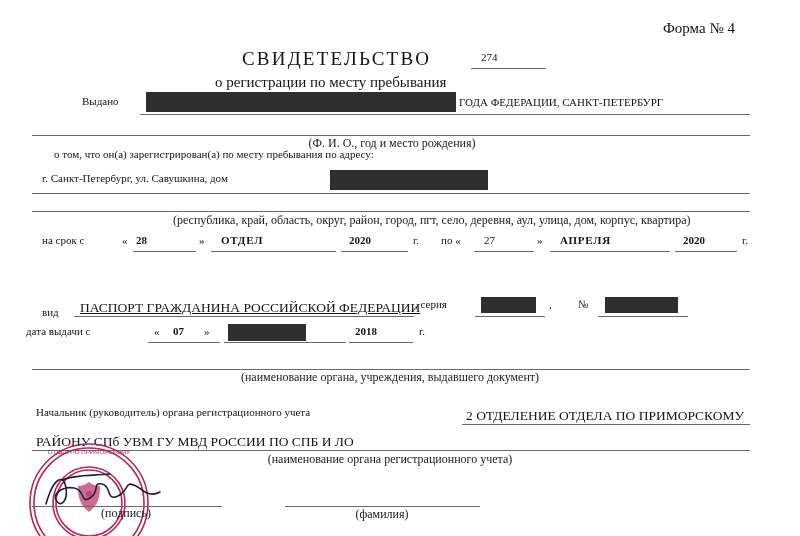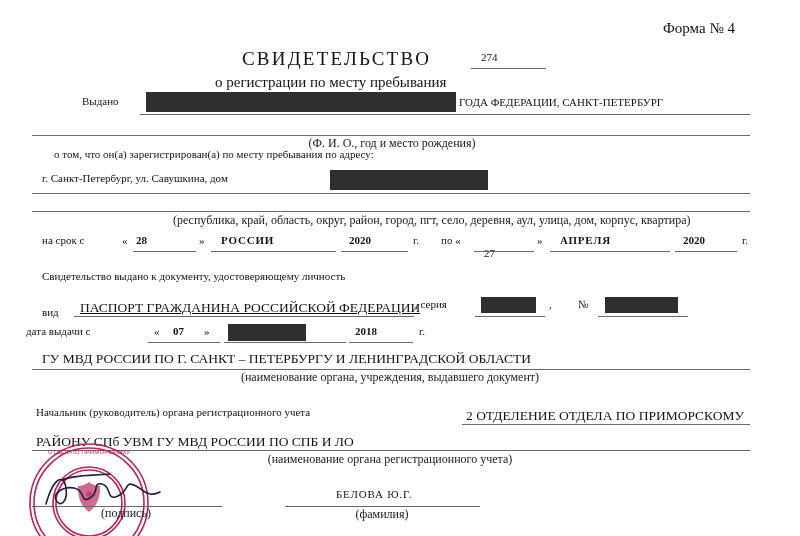--- a/index.html
+++ b/index.html
@@ -108,36 +108,35 @@
   <div class="redact" style="left:330px; top:170px; width:158px; height:20px;"></div>
   <div class="line" style="left:32px; top:193px; width:718px;"></div>
   <div class="line" style="left:32px; top:211px; width:718px;"></div>
   <div class="caption" style="left:173px; top:213px; width:440px;">(республика, край, область, округ, район, город, пгт, село, деревня, аул, улица, дом, корпус, квартира)</div>
 
   <div class="t body-txt" style="left:42px; top:234px;">на срок с</div>
   <div class="t body-txt" style="left:122px; top:234px;">«</div>
   <div class="t body-txt" style="left:136px; top:234px; font-weight:bold;">28</div>
   <div class="line" style="left:133px; top:251px; width:63px;"></div>
   <div class="t body-txt" style="left:199px; top:234px;">»</div>
-  <div class="t body-txt spaced" style="left:221px; top:234px; font-weight:bold;">РОССИИ</div>
+  <div class="t body-txt spaced" style="left:221px; top:234px; font-weight:bold;">ОТДЕЛ</div>
   <div class="line" style="left:211px; top:251px; width:125px;"></div>
   <div class="t body-txt" style="left:349px; top:234px; font-weight:bold;">2020</div>
   <div class="line" style="left:341px; top:251px; width:67px;"></div>
   <div class="t body-txt" style="left:413px; top:234px;">г.</div>
   <div class="t body-txt" style="left:441px; top:234px;">по «</div>
-  <div class="t body-txt" style="left:484px; top:247px; font-weight:normal;">27</div>
+  <div class="t body-txt" style="left:484px; top:234px; font-weight:normal;">27</div>
   <div class="line" style="left:474px; top:251px; width:60px;"></div>
   <div class="t body-txt" style="left:537px; top:234px;">»</div>
   <div class="t body-txt spaced" style="left:560px; top:234px; font-weight:bold;">АПРЕЛЯ</div>
   <div class="line" style="left:550px; top:251px; width:120px;"></div>
   <div class="t body-txt" style="left:683px; top:234px; font-weight:bold;">2020</div>
   <div class="line" style="left:675px; top:251px; width:62px;"></div>
   <div class="t body-txt" style="left:742px; top:234px;">г.</div>
 
-  <div class="t body-txt" style="left:42px; top:270px;">Свидетельство выдано к документу, удостоверяющему личность</div>
 
   <div class="t body-txt" style="left:42px; top:306px;">вид</div>
   <div class="t small-caps-txt" style="left:80px; top:300px;text-decoration:underline;">ПАСПОРТ ГРАЖДАНИНА РОССИЙСКОЙ ФЕДЕРАЦИИ</div>
   <div class="line" style="left:74px; top:316px; width:340px;"></div>
   <div class="t body-txt" style="left:415px; top:298px;">, серия</div>
   <div class="redact" style="left:481px; top:297px; width:55px; height:16px;"></div>
   <div class="line" style="left:475px; top:316px; width:70px;"></div>
   <div class="t body-txt" style="left:549px; top:298px;">,</div>
   <div class="t body-txt" style="left:578px; top:298px;">№</div>
   <div class="redact" style="left:605px; top:297px; width:73px; height:16px;"></div>
@@ -147,21 +146,20 @@
   <div class="t body-txt" style="left:154px; top:325px;">«</div>
   <div class="t body-txt" style="left:173px; top:325px; font-weight:bold;">07</div>
   <div class="t body-txt" style="left:204px; top:325px;">»</div>
   <div class="line" style="left:148px; top:342px; width:72px;"></div>
   <div class="redact" style="left:228px; top:324px; width:78px; height:17px;"></div>
   <div class="line" style="left:224px; top:342px; width:122px;"></div>
   <div class="t body-txt" style="left:355px; top:325px; font-weight:bold;">2018</div>
   <div class="line" style="left:349px; top:342px; width:64px;"></div>
   <div class="t body-txt" style="left:419px; top:325px;">г.</div>
 
-  <div class="t small-caps-txt" style="left:42px; top:351px;">ГУ  МВД  РОССИИ  ПО  Г. САНКТ – ПЕТЕРБУРГУ  И  ЛЕНИНГРАДСКОЙ ОБЛАСТИ</div>
   <div class="line" style="left:32px; top:369px; width:718px;"></div>
   <div class="caption" style="left:230px; top:370px; width:320px;">(наименование органа, учреждения, выдавшего документ)</div>
 
   <div class="t body-txt" style="left:36px; top:406px;">Начальник (руководитель) органа регистрационного учета</div>
   <div class="t small-caps-txt" style="left:466px; top:408px;">2 ОТДЕЛЕНИЕ ОТДЕЛА  ПО ПРИМОРСКОМУ</div>
   <div class="line" style="left:462px; top:424px; width:288px;"></div>
   <div class="t small-caps-txt" style="left:36px; top:434px;">РАЙОНУ СПб УВМ  ГУ  МВД РОССИИ  ПО СПБ  И  ЛО</div>
   <div class="line" style="left:32px; top:450px; width:718px;"></div>
   <div class="caption" style="left:230px; top:452px; width:320px;">(наименование органа регистрационного учета)</div>
 
@@ -189,17 +187,16 @@
       <g fill="none" stroke="#1f1f3d" stroke-width="1.6" stroke-linecap="round">
         <path d="M6 36 C14 8, 24 6, 26 20 C28 34, 20 40, 16 32 C13 26, 22 18, 34 20 C46 22, 40 36, 50 30 C60 24, 52 14, 62 16 C72 18, 66 34, 78 28 C90 22, 84 12, 96 18 C104 22, 108 30, 120 24"></path>
         <path d="M22 12 C36 6, 52 8, 70 6"></path>
       </g>
     </svg>
   </div>
 
   <div class="line" style="left:32px; top:506px; width:190px;"></div>
   <div class="caption" style="left:76px; top:506px; width:100px;">(подпись)</div>
 
-  <div class="t body-txt spaced" style="left:336px; top:488px;">БЕЛОВА Ю.Г.</div>
   <div class="line" style="left:285px; top:506px; width:195px;"></div>
   <div class="caption" style="left:332px; top:507px; width:100px;">(фамилия)</div>
 
 </div>
 
 </body></html>

